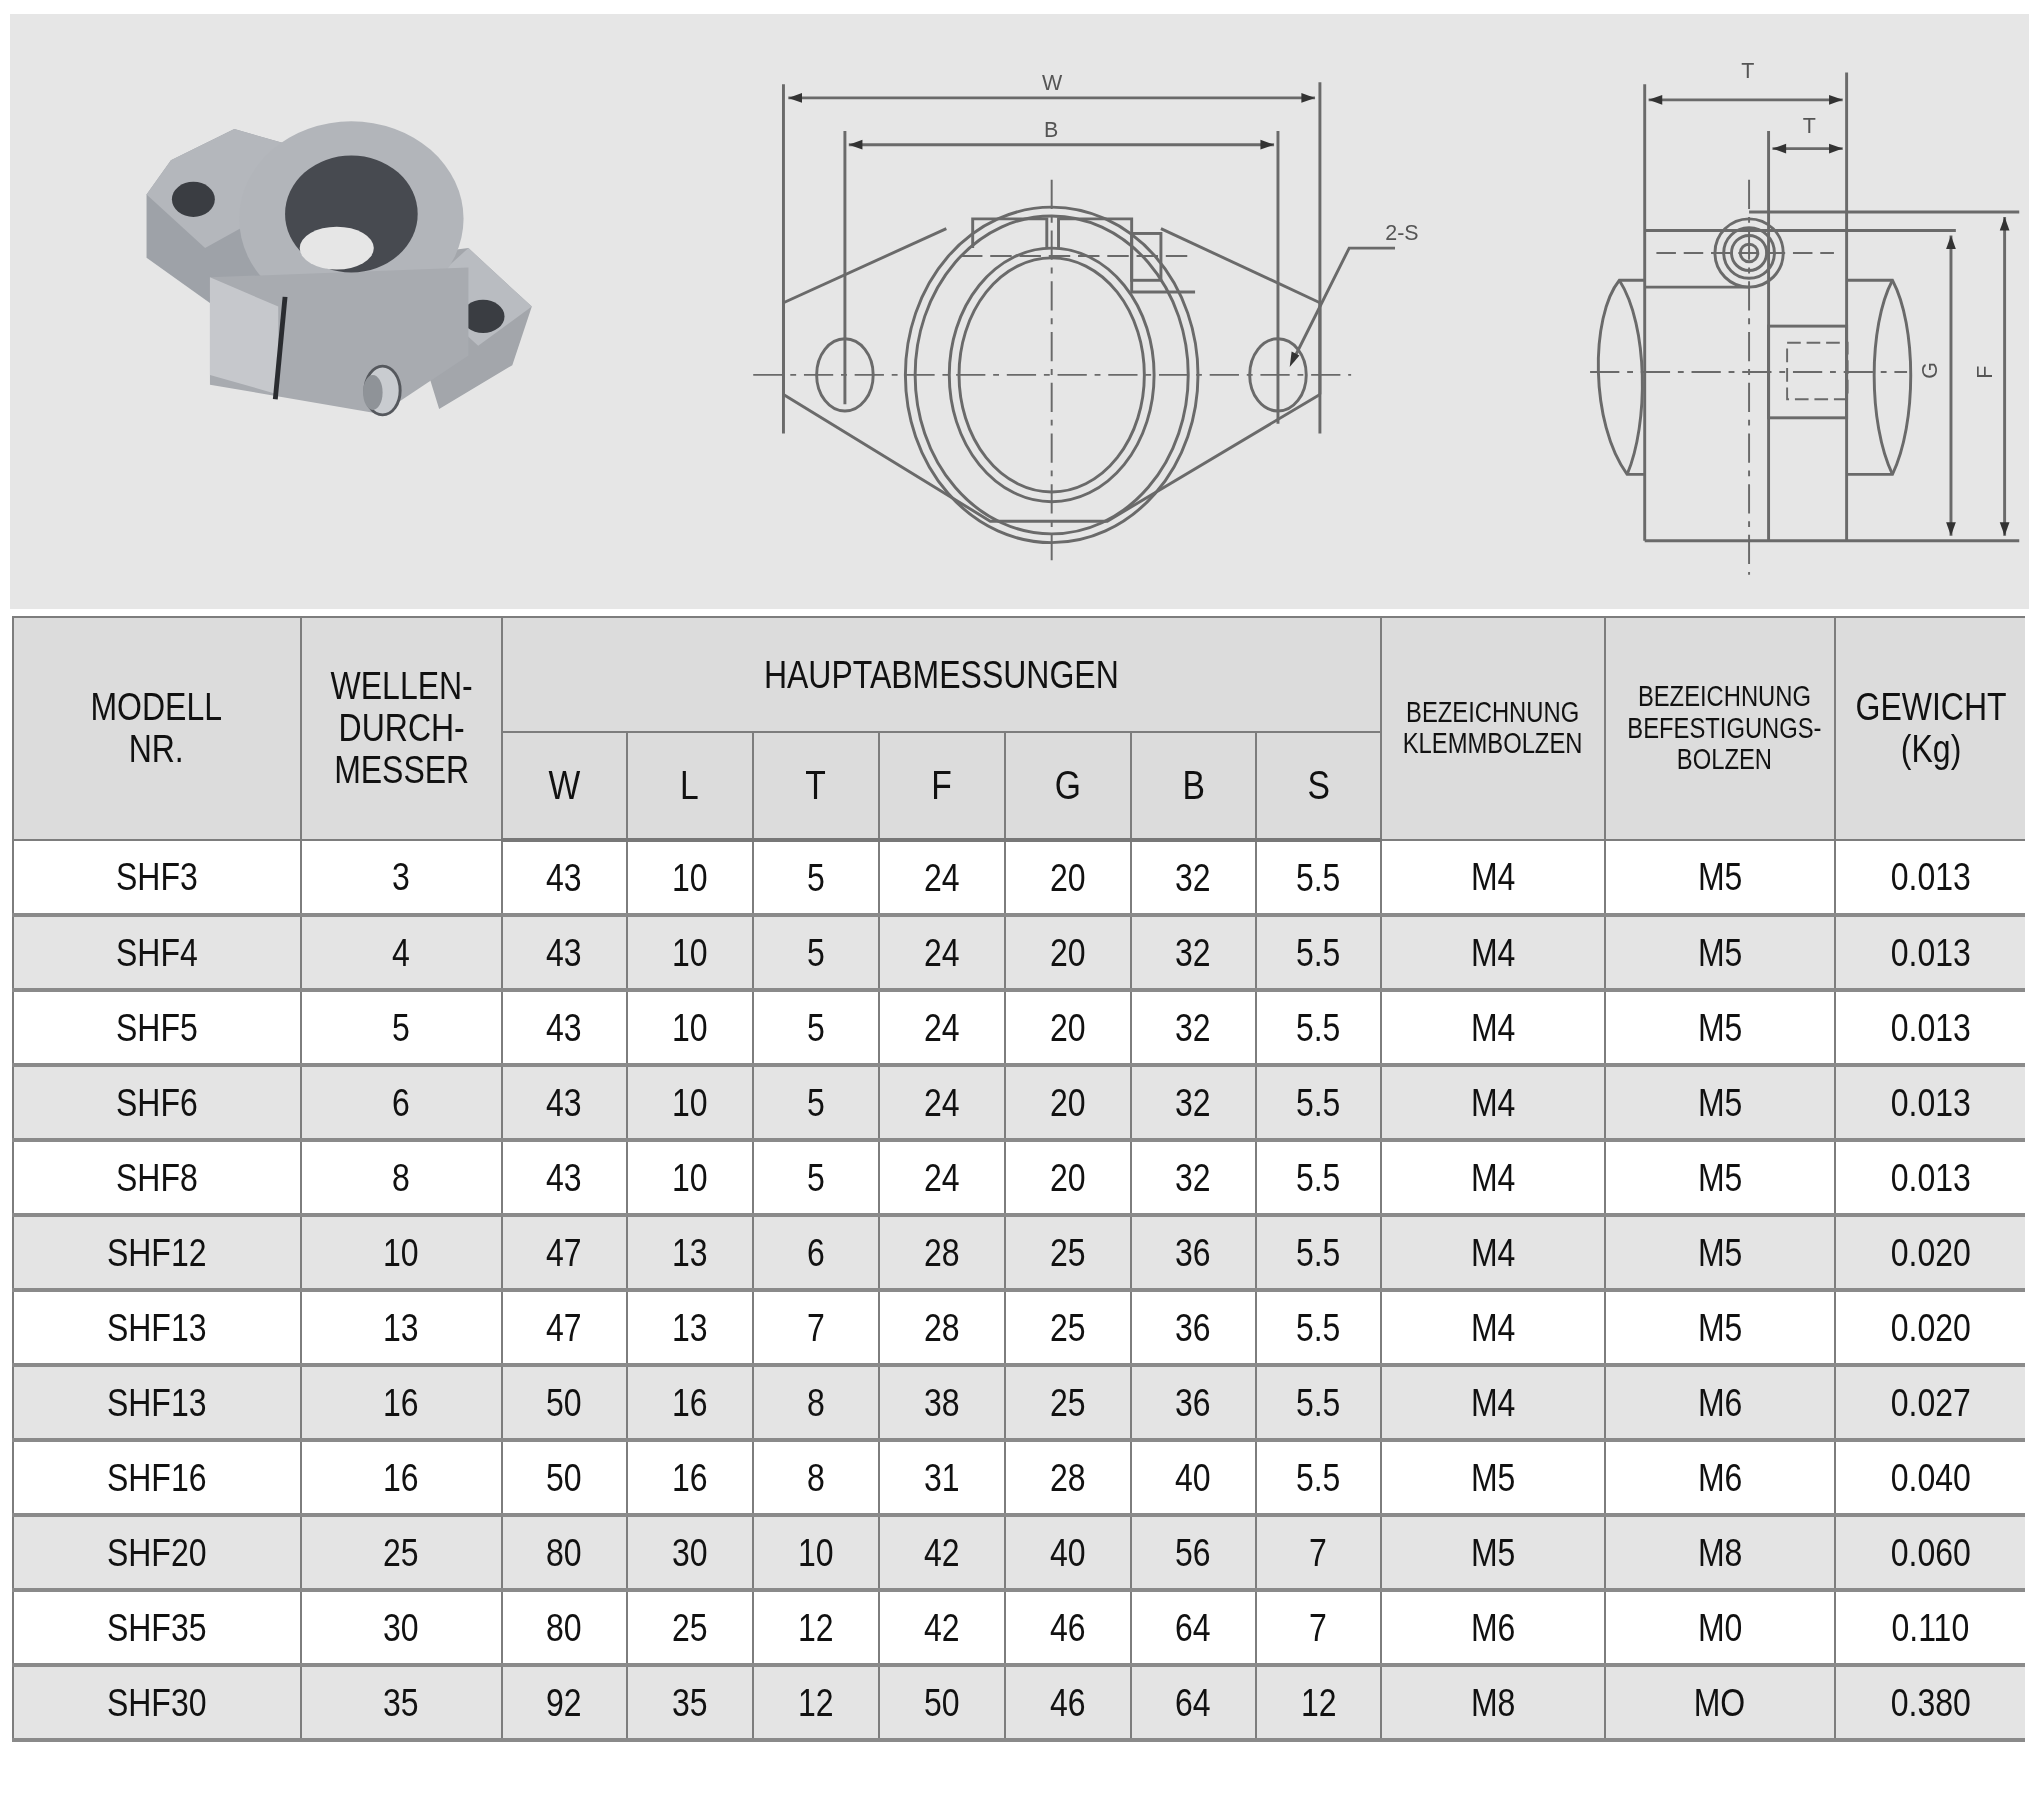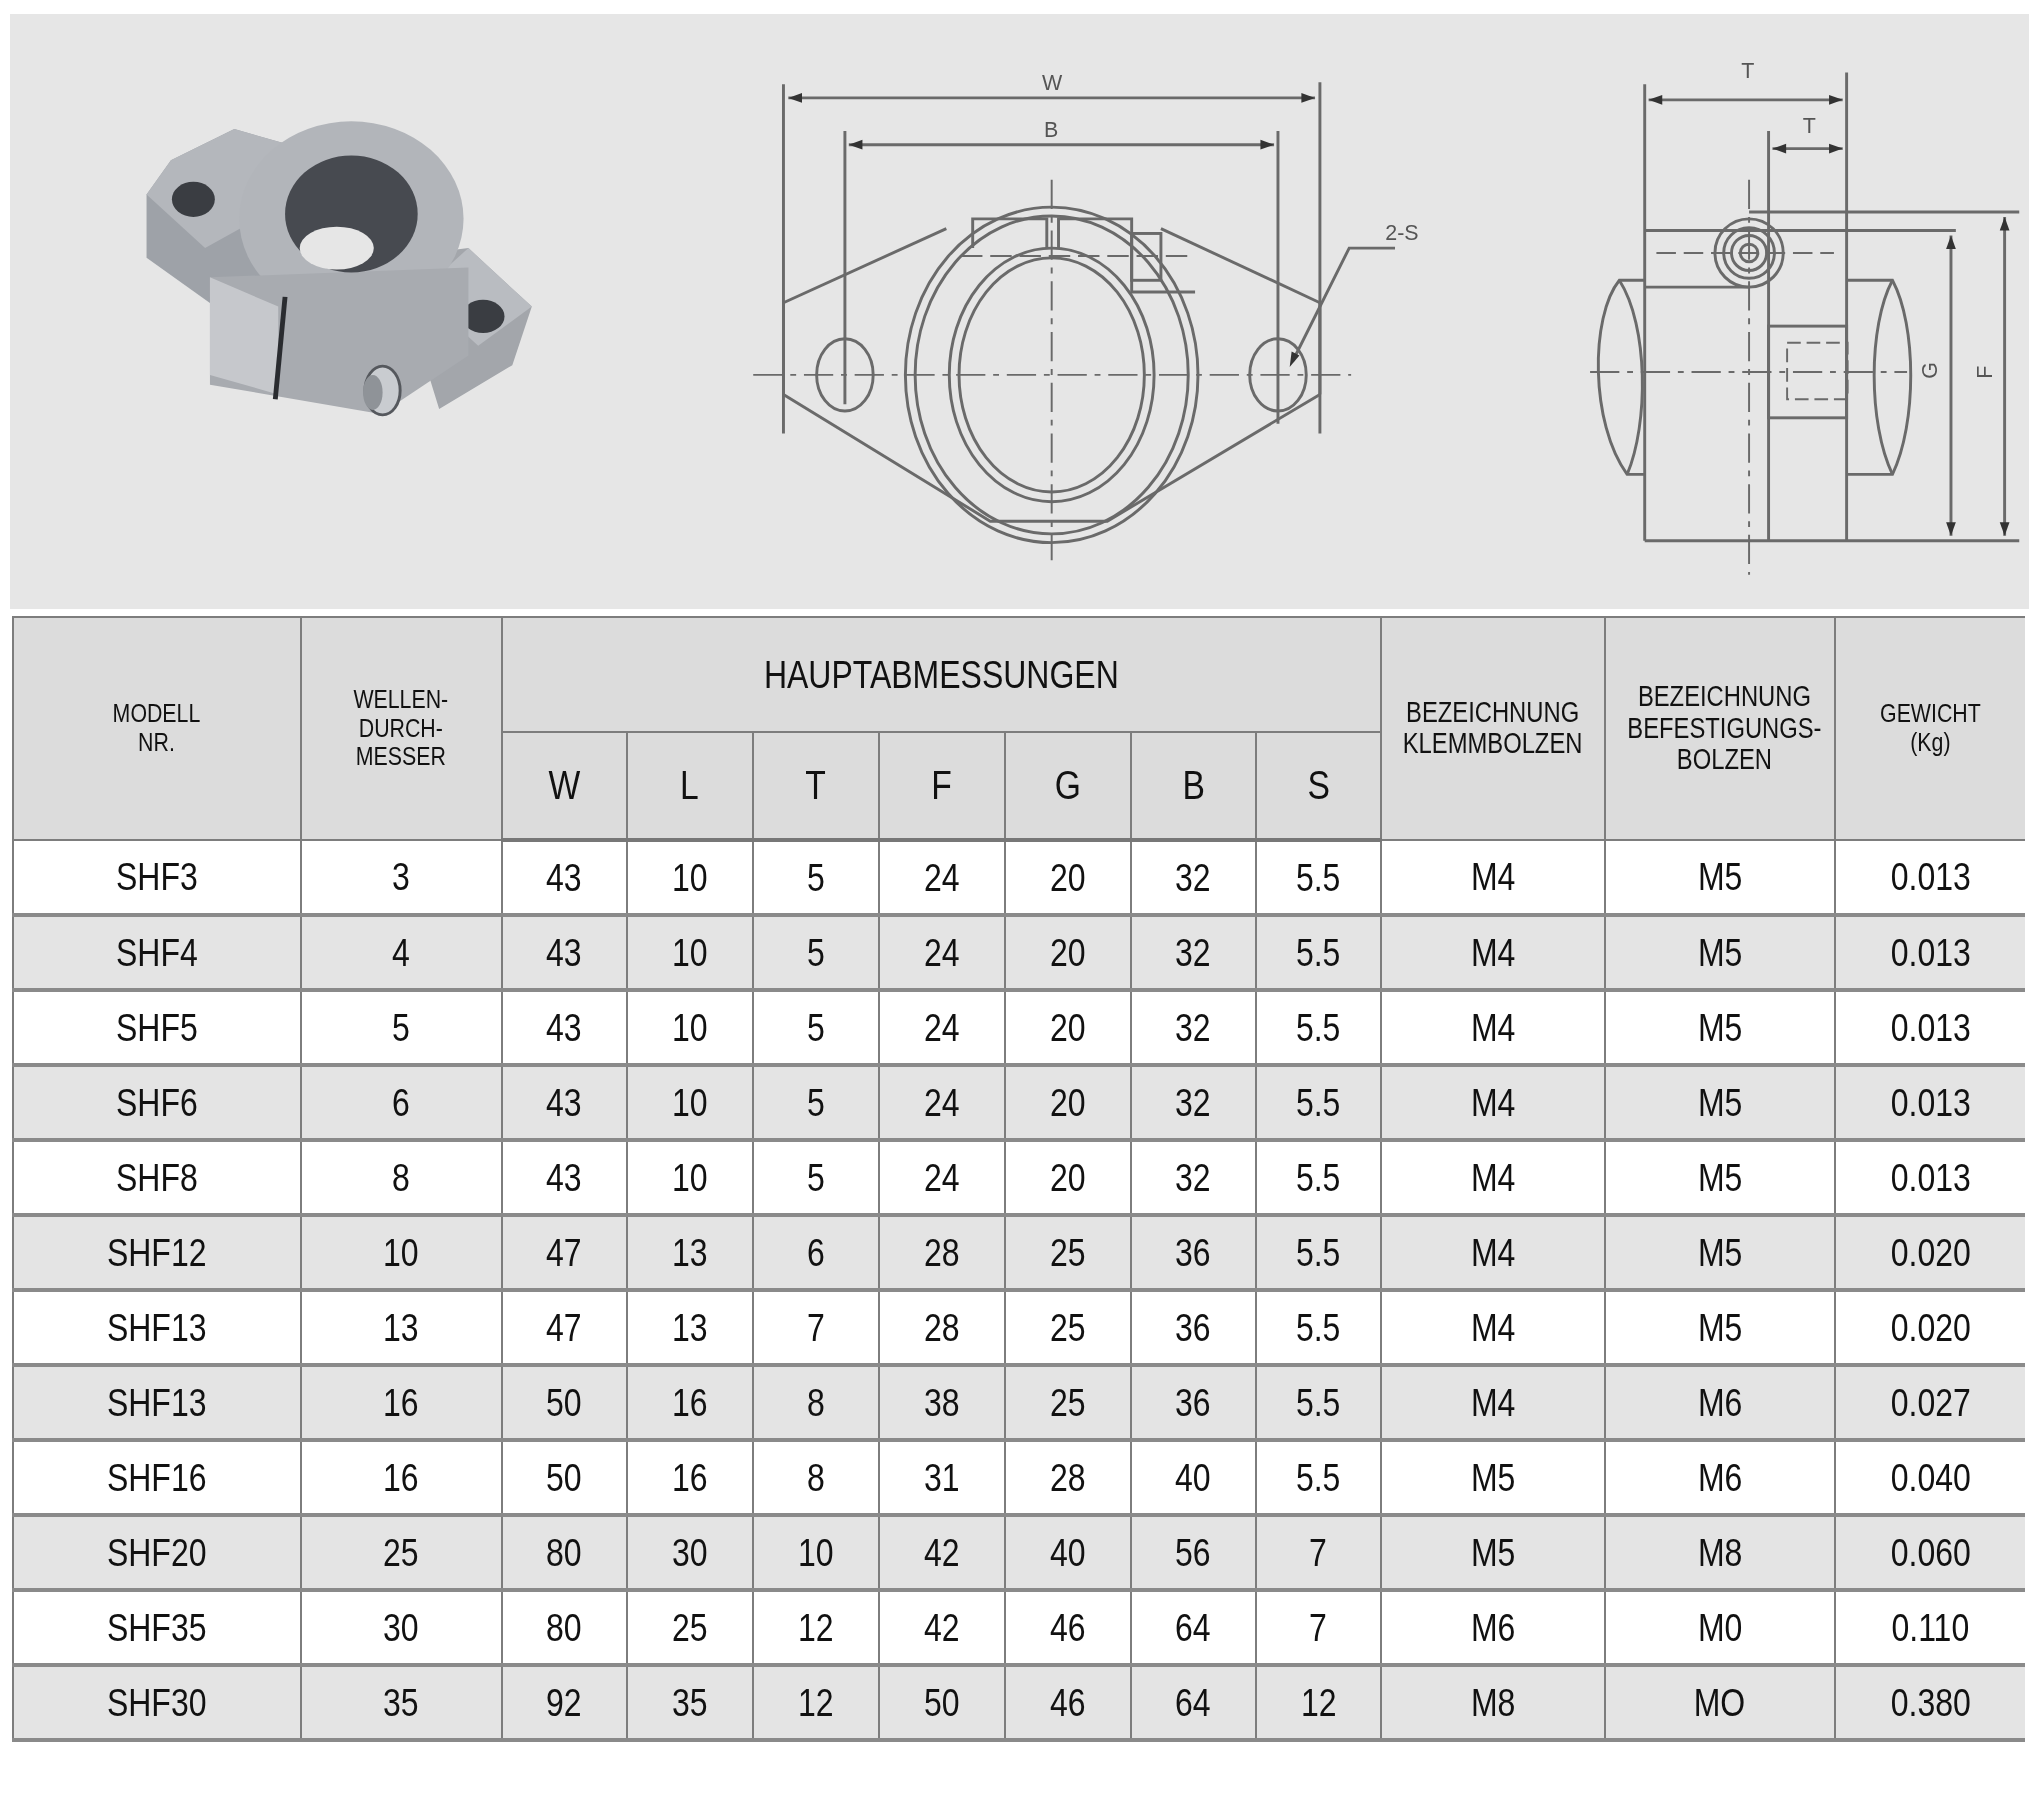--- a/index.html
+++ b/index.html
@@ -24,21 +24,21 @@
   }
   table.spec th, table.spec td {
     border:2px solid #7d7d7d; text-align:center; vertical-align:middle; padding:0;
   }
   table.spec th {
     background:#dcdcdc; font-weight:normal; color:#111;
     transform-origin:center;
   }
   .hdr-text { display:inline-block; transform:scaleX(0.82); line-height:1.08; }
   th.h-main { font-size:39px; height:113px; border-bottom:3.9px solid #8a8a8a; }
-  th.h-big { font-size:26px; }
+  th.h-big { font-size:39px; }
   th.h-mid { font-size:29px; }
   th.h-sub { font-size:41px; height:105px; }
   table.spec tr.header-row-2 th { border-bottom:4.9px solid #777; }
   table.spec td {
     height:71px; font-size:39px; color:#111; border-bottom:4.9px solid #8a8a8a;
   }
   .cell-text { display:inline-block; transform:scaleX(0.82); }
   table.spec tr.odd td { background:#ffffff; }
   table.spec tr.even td { background:#e4e4e4; }
 </style>

